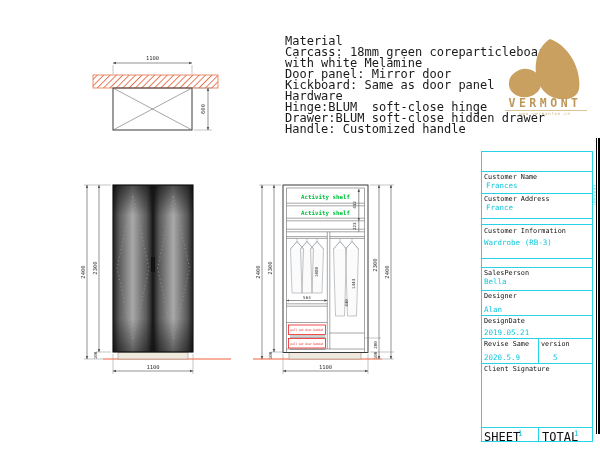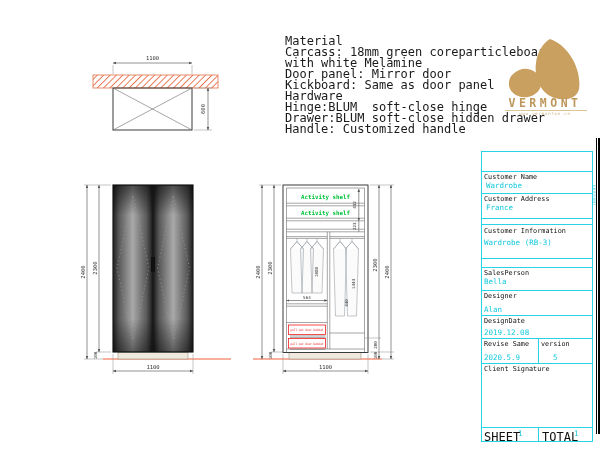--- a/index.html
+++ b/index.html
@@ -220,21 +220,21 @@
     <path d="M6,38 C16,28 29,31 34,41 C38,49 32,58 22,60 C11,62 2,54 3,46 C3,43 4,40 6,38 Z" fill="#c9a05f"></path>
   </svg>
   <div class="brand">VERMONT</div>
   <div class="brandline"></div>
   <div class="website">www.vermonton.cn</div>
 
   <div class="tblock">
     <div class="trow" style="top:0;height:20px;"></div>
     <div class="trow" style="top:20px;height:22px;">
       <div class="tlabel">Customer Name</div>
-      <div class="tval">Wardrobe</div>
+      <div class="tval">Frances</div>
     </div>
     <div class="trow" style="top:42px;height:25px;">
       <div class="tlabel">Customer Address</div>
       <div class="tval">France</div>
     </div>
     <div class="trow" style="top:67px;height:6px;"></div>
     <div class="trow" style="top:73px;height:34px;">
       <div class="tlabel" style="padding-top:2px;">Customer Information</div>
       <div class="tval" style="padding-top:3px;padding-left:2px;">Wardrobe (RB-3)</div>
     </div>
@@ -242,21 +242,21 @@
     <div class="trow" style="top:139px;height:25px;">
       <div class="tlabel">Designer</div>
       <div class="tval" style="padding-top:5px;padding-left:2px;">Alan</div>
     </div>
     <div class="trow" style="top:116px;height:23px;">
       <div class="tlabel">SalesPerson</div>
       <div class="tval" style="padding-left:2px;">Bella</div>
     </div>
     <div class="trow" style="top:164px;height:23px;">
       <div class="tlabel">DesignDate</div>
-      <div class="tval" style="padding-top:3px;padding-left:2px;">2019.12.08</div>
+      <div class="tval" style="padding-top:3px;padding-left:2px;">2019.05.21</div>
     </div>
     <div class="trow" style="top:187px;height:25px;">
       <div class="vsplit"></div>
       <div style="position:absolute;left:0;top:0;width:56px;">
         <div class="tlabel">Revise Same</div>
         <div class="tval" style="padding-top:5px;padding-left:2px;">2020.5.9</div>
       </div>
       <div style="position:absolute;left:57px;top:0;width:52px;">
         <div class="tlabel">version</div>
         <div class="tval" style="padding-top:5px;padding-left:14px;">5</div>

